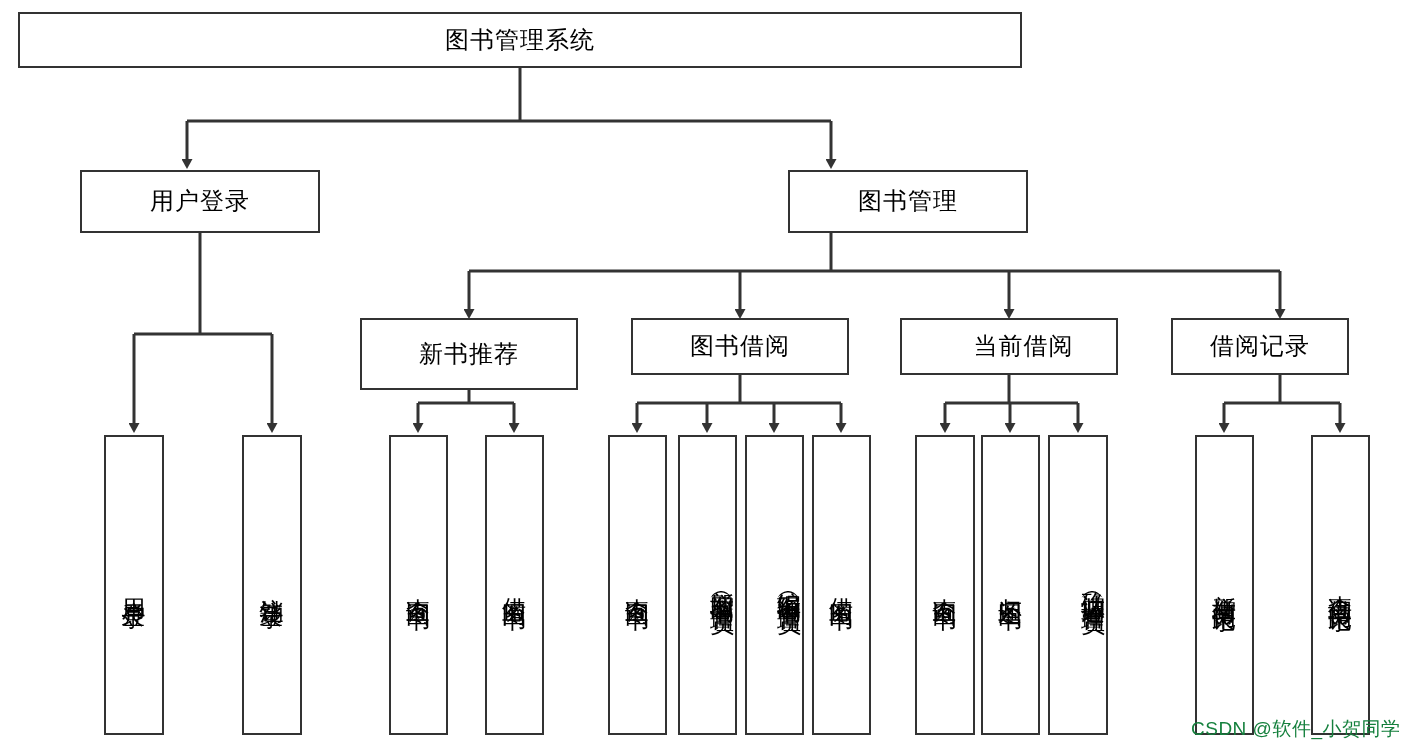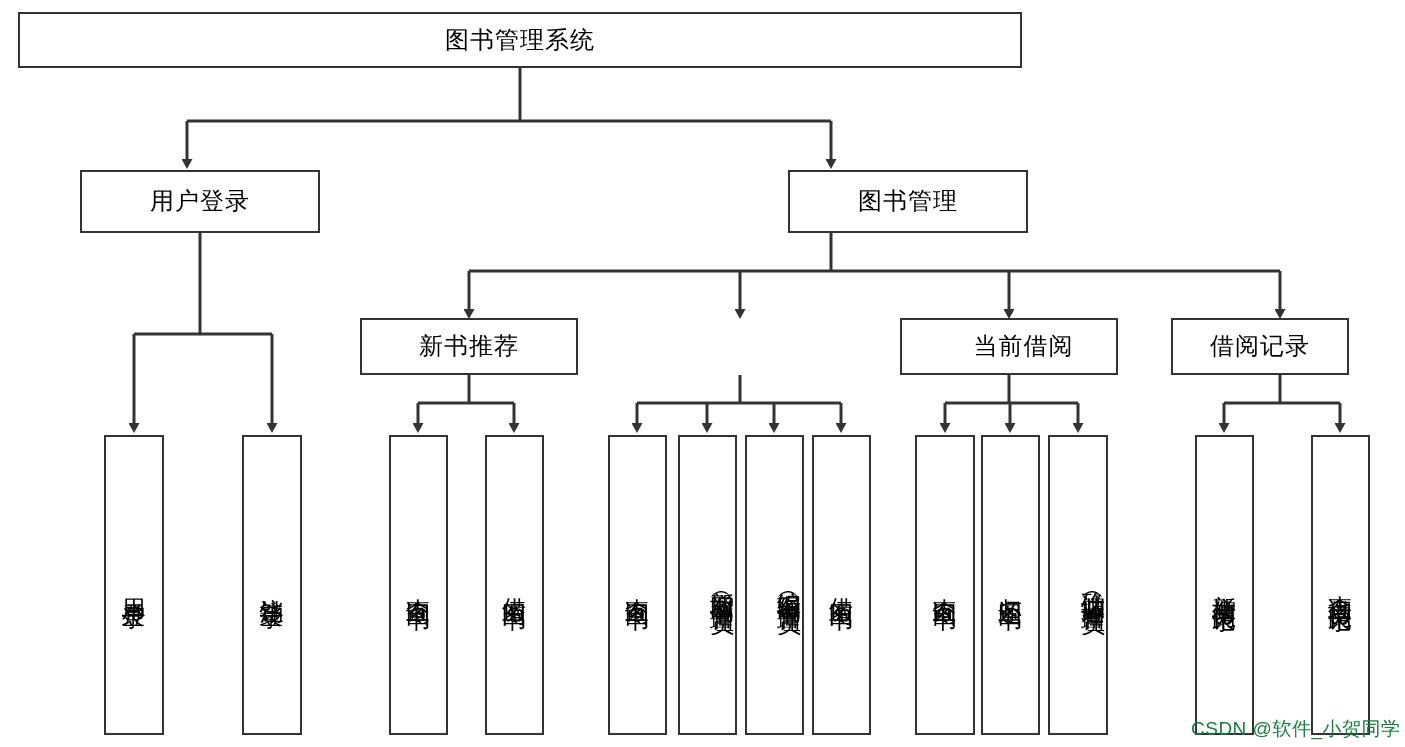--- a/index.html
+++ b/index.html
@@ -116,21 +116,22 @@
       <path d="M1224,403 L1224,424" marker-end="url(#arrow)"></path>
       <path d="M1340,403 L1340,424" marker-end="url(#arrow)"></path>
     </g>
   </svg>
 
   <div class="node horiz" style="left:18px; top:12px; width:1004px; height:56px;">图书管理系统</div>
 
   <div class="node horiz" style="left:80px; top:170px; width:240px; height:63px;">用户登录</div>
   <div class="node horiz" style="left:752px; top:170px; width:240px; height:63px;margin-left:36px;">图书管理</div>
 
-  <div class="node horiz" style="left:360px; top:318px; width:218px; height:57px;">新书推荐</div>
+  <div class="node horiz" style="left:360px; top:318px; width:218px; height:72px;">新书推荐</div>
+  <div class="node horiz" style="left:631px; top:318px; width:218px; height:57px;">图书借阅</div>
   <div class="node horiz" style="left:900px; top:318px; width:218px; height:57px;padding-left:29px;">当前借阅</div>
   <div class="node horiz" style="left:1171px; top:318px; width:178px; height:57px;">借阅记录</div>
 
   <div class="node vert center-v" style="left:104px; top:435px; width:60px; height:300px;">用户登录</div>
   <div class="node vert center-v" style="left:242px; top:435px; width:60px; height:300px;">注销登录</div>
 
   <div class="node vert center-v" style="left:389px; top:435px; width:59px; height:300px;">查询图书</div>
   <div class="node vert center-v" style="left:485px; top:435px; width:59px; height:300px;">借阅图书</div>
 
   <div class="node vert center-v" style="left:608px; top:435px; width:59px; height:300px;">查询图书</div>

